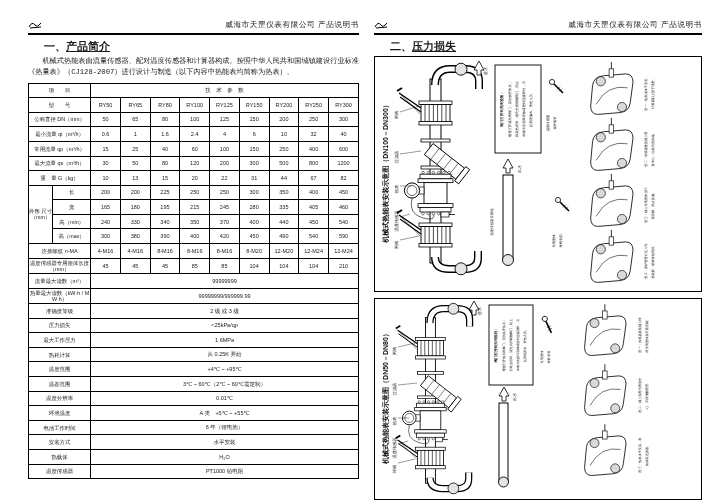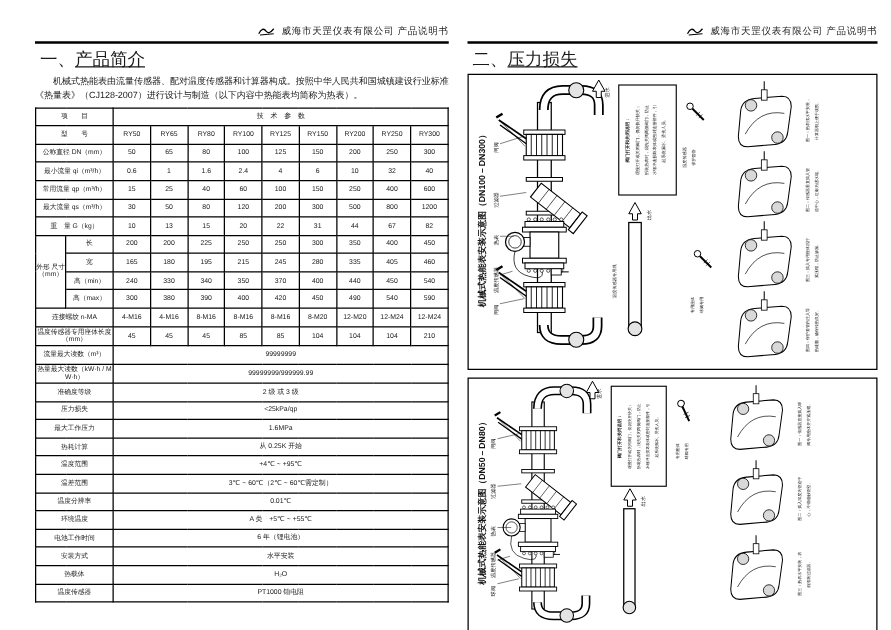--- a/index.html
+++ b/index.html
@@ -1,26 +1,26 @@
 <!DOCTYPE html>
 <html><head>
 <meta charset="utf-8">
 <style>
   html,body{margin:0;padding:0;background:#ffffff;}
   .sheet{position:relative;width:713px;height:504px;background:#fff;overflow:hidden;
          font-family:"Liberation Sans","DejaVu Sans",sans-serif;color:#1a1a1a;}
   .col{position:absolute;top:20px;}
   .col-left{left:28px;width:331px;}
   .col-right{left:374px;width:328px;}
-  .hdr{display:flex;justify-content:flex-end;align-items:center;gap:4px;
+  .hdr{display:flex;justify-content:space-between;align-items:center;gap:4px;
        font-size:7.6px;letter-spacing:.6px;color:#222;white-space:nowrap;}
   .hdr-rule{border-top:2px solid #000;margin-top:2.5px;}
-  .sec-title{margin:4px 0 2px 4px;font-size:14px;font-weight:normal;white-space:nowrap;}
+  .sec-title{margin:4px 0 2px 16px;font-size:11px;font-weight:bold;white-space:nowrap;}
   .sec-title .nm{text-decoration:underline;}
-  .intro{font-size:7.2px;line-height:1.6;text-align:justify;text-indent:2em;margin:1px 0 4px 0;}
+  .intro{font-size:7.2px;line-height:1.6;text-align:justify;text-indent:2em;margin:1px 0 4px 0;font-family:Liberation Mono, monospace;}
   table.spec{border-collapse:collapse;table-layout:fixed;width:331px;font-size:5.5px;
              text-align:center;border:1.5px solid #000;}
   table.spec td{border:1px solid #000;padding:1px 0;height:11.6px;line-height:1.15;
                 overflow:hidden;vertical-align:middle;word-break:break-all;}
   td.lbl{font-size:5.4px;}
   td.glbl{font-size:5.4px;}
   .dgbox{border:1px solid #000;background:#fff;}
   .dgbox + .dgbox{margin-top:6px;}
   svg text{font-family:"Liberation Sans","DejaVu Sans",sans-serif;fill:#111;}
 </style>

